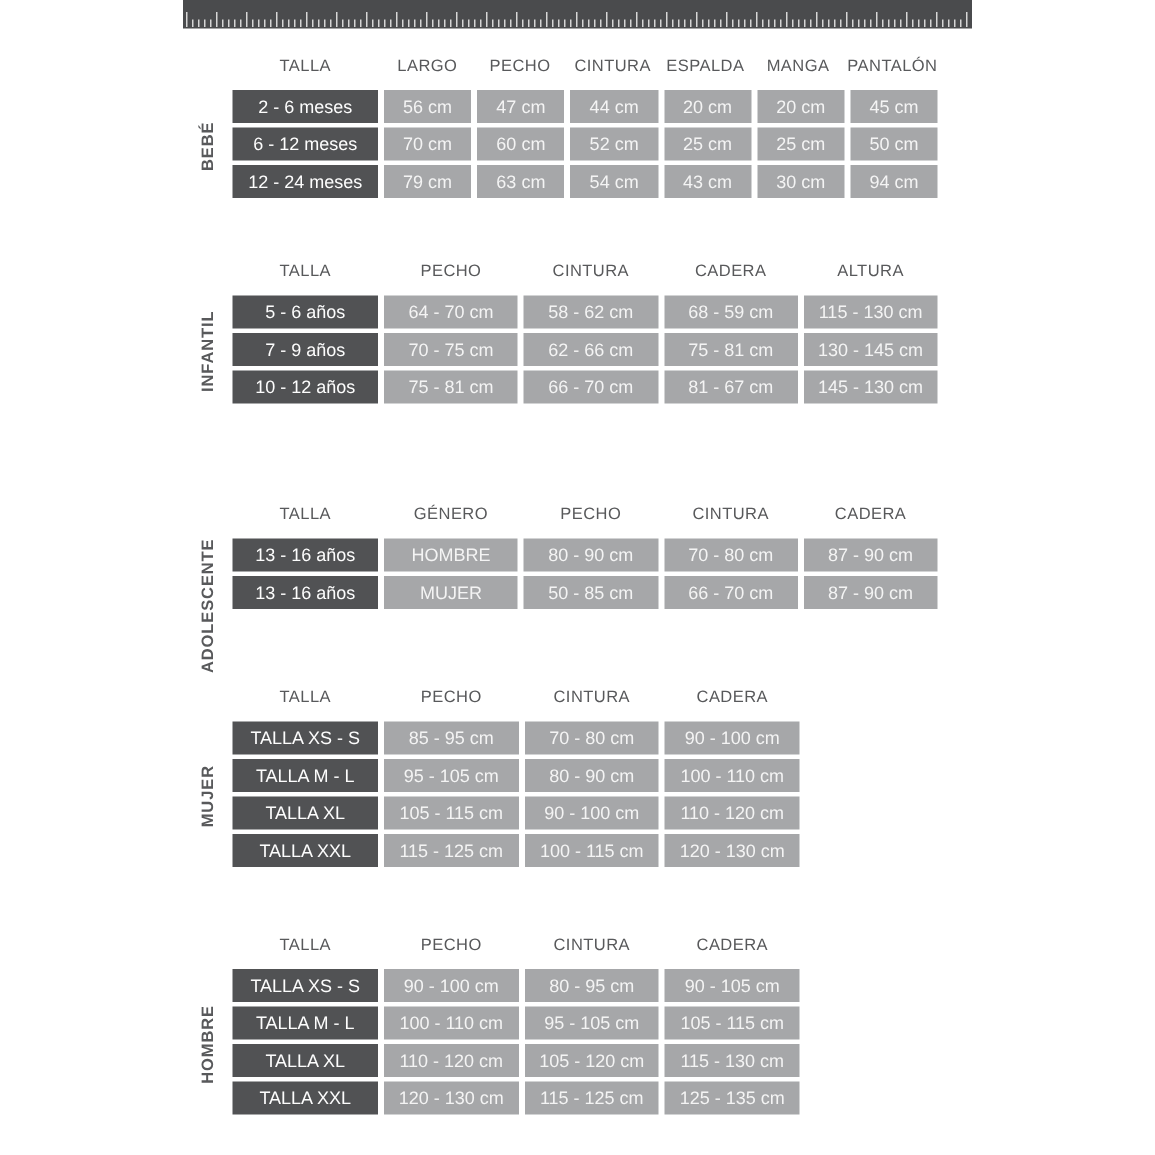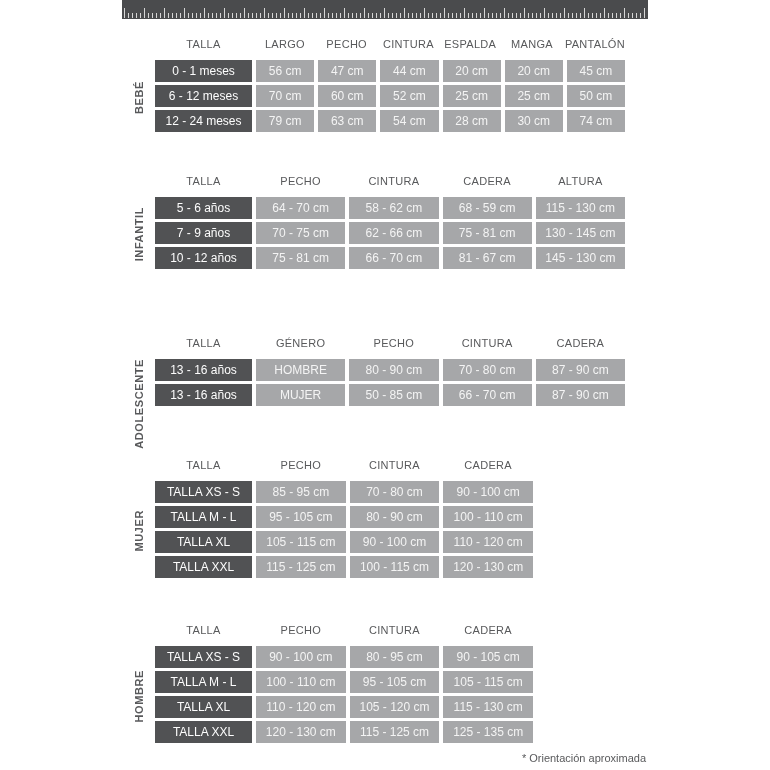--- a/index.html
+++ b/index.html
@@ -259,21 +259,21 @@
           <div class="header-row">
             <div class="hcell talla">TALLA</div>
             <div class="hcell">LARGO</div>
             <div class="hcell">PECHO</div>
             <div class="hcell">CINTURA</div>
             <div class="hcell">ESPALDA</div>
             <div class="hcell">MANGA</div>
             <div class="hcell">PANTALÓN</div>
           </div>
           <div class="row">
-            <div class="cell dark">0 - 1 meses</div>
+            <div class="cell dark">2 - 6 meses</div>
             <div class="cell light">56 cm</div>
             <div class="cell light">47 cm</div>
             <div class="cell light">44 cm</div>
             <div class="cell light">20 cm</div>
             <div class="cell light">20 cm</div>
             <div class="cell light">45 cm</div>
           </div>
           <div class="row">
             <div class="cell dark">6 - 12 meses</div>
             <div class="cell light">70 cm</div>
@@ -281,23 +281,23 @@
             <div class="cell light">52 cm</div>
             <div class="cell light">25 cm</div>
             <div class="cell light">25 cm</div>
             <div class="cell light">50 cm</div>
           </div>
           <div class="row">
             <div class="cell dark">12 - 24 meses</div>
             <div class="cell light">79 cm</div>
             <div class="cell light">63 cm</div>
             <div class="cell light">54 cm</div>
-            <div class="cell light">28 cm</div>
+            <div class="cell light">43 cm</div>
             <div class="cell light">30 cm</div>
-            <div class="cell light">74 cm</div>
+            <div class="cell light">94 cm</div>
           </div>
         </div>
       </div>
       <div class="section cols-5" style="top: 173px;">
         <div class="vcol">
           <div class="vlabel">INFANTIL</div>
         </div>
         <div class="table">
           <div class="header-row">
             <div class="hcell talla">TALLA</div>
@@ -425,14 +425,13 @@
           </div>
           <div class="row">
             <div class="cell dark">TALLA XXL</div>
             <div class="cell light">120 - 130 cm</div>
             <div class="cell light">115 - 125 cm</div>
             <div class="cell light">125 - 135 cm</div>
           </div>
         </div>
       </div>
     </div>
-  <div id="footnote">* Orientación aproximada</div>
 </div>
 
 </body></html>

